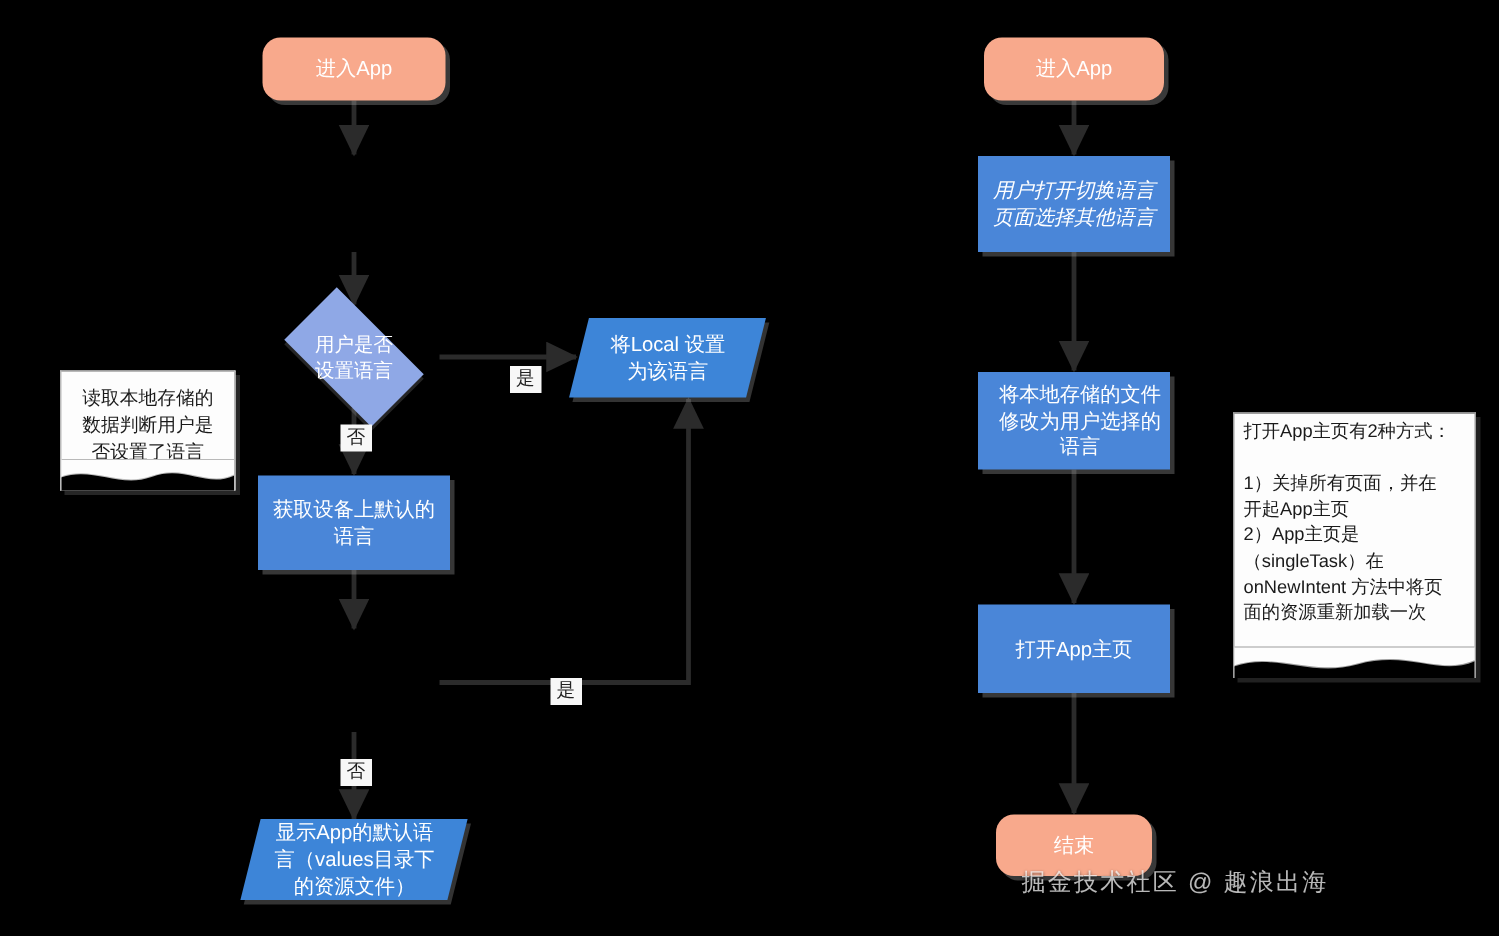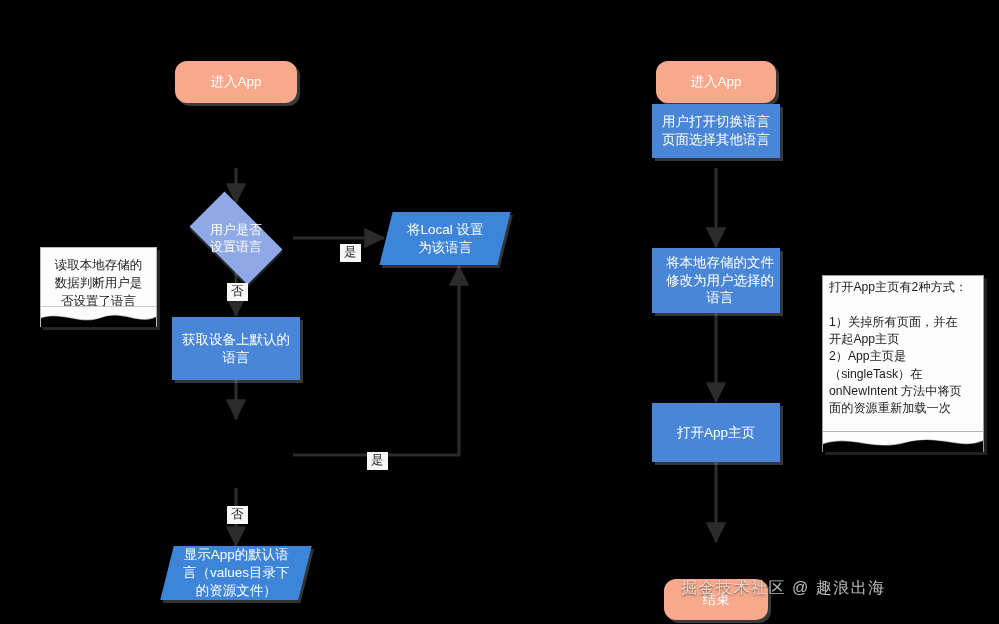--- a/index.html
+++ b/index.html
@@ -35,21 +35,20 @@
     white-space: pre-line;
     z-index: 3;
   }
 
   
   .term {
     background: #f8a98c;
     border-radius: 12px;
     font-size: 13.5px;
     box-shadow: 3px 3px 0 rgba(190,190,190,0.30);
-    margin-top: 36px;
   }
 
   
   .proc {
     background: #4a86d8;
     font-size: 13.5px;
     box-shadow: 3px 3px 0 rgba(170,170,170,0.32);
   }
 
   
@@ -212,21 +211,21 @@
 的资源文件）</span>
   </div>
 
   <div class="elabel" style="left:340px; top:244px;">是</div>
   <div class="elabel" style="left:227px; top:283px;">否</div>
   <div class="elabel" style="left:367px; top:452px;">是</div>
   <div class="elabel" style="left:227px; top:506px;">否</div>
 
   <div class="node term" style="left:656px; top:25px; width:120px; height:42px;">进入App</div>
 
-  <div class="node proc" style="left:652px; top:104px; width:128px; height:54px;">用户打开切换语言
+  <div class="node proc" style="left:652px; top:104px; width:128px; height:64px;font-style:italic;">用户打开切换语言
 页面选择其他语言</div>
 
   <div class="node proc" style="left:652px; top:248px; width:128px; height:65px;padding-left:8px;">将本地存储的文件
 修改为用户选择的
 语言</div>
 
   <div class="node proc" style="left:652px; top:403px; width:128px; height:59px;">打开App主页</div>
 
   <div class="node term" style="left:664px; top:543px; width:104px; height:41px;">结束</div>
 

